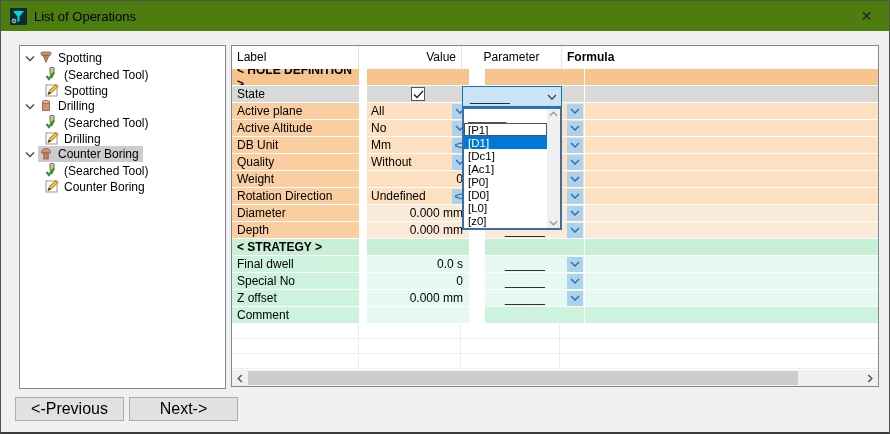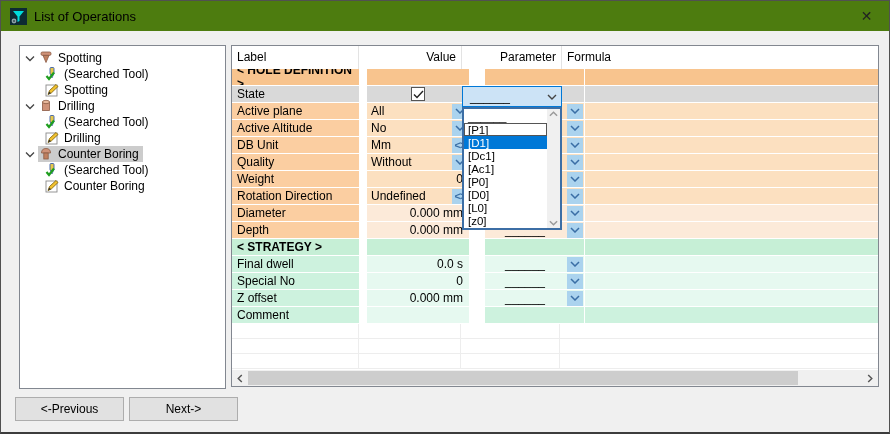--- a/index.html
+++ b/index.html
@@ -11,35 +11,35 @@
   #titlebar { position:absolute; left:0; top:0; right:0; height:30px; background:#4d7c0f;
               display:flex; align-items:center; }
   #titlebar .appicon { width:17px; height:17px; margin-left:9px; }
   #titlebar .title { font-size:13px; color:#000; margin-left:7px; }
   #close { position:absolute; right:0; top:0; width:45px; height:30px; border:none; background:transparent;
            font-size:14px; color:#222; cursor:default; }
 
   
   #tree { position:absolute; left:18px; top:44px; width:207px; height:344px;
           background:#fff; border:1px solid #828790; padding-top:4px; overflow:hidden; }
-  .titem { display:flex; align-items:center; height:16px; font-size:12px; color:#000; white-space:nowrap; }
+  .titem { display:flex; align-items:flex-end; height:16px; font-size:12px; color:#000; white-space:nowrap; }
   .titem .expander { width:16px; height:16px; display:flex; align-items:center; justify-content:center; margin-left:2px; }
   .titem.child { padding-left:24px; }
   .titem .ticon { width:16px; height:16px; margin-right:4px; flex:none; }
   .titem .tsel { display:flex; align-items:center; height:16px; padding-right:4px; }
   .titem.selected .tsel { background:var(--tree_selection); }
 
   
   #grid { position:absolute; left:230px; top:44px; width:648px; height:342px;
           background:#fff; border:1px solid #828790; }
   #gridinner { position:relative; width:646px; height:340px; overflow:hidden; }
   .thead { display:flex; height:23px; background:#fff; font-size:12px; color:#000; }
   .thead .hc { padding:4px 5px 0 5px; border-right:1px solid #e3e3e3; }
   .hc.c0 { width:127px; }  .hc.c1 { width:103px; text-align:right; }
-  .hc.c2 { width:100px; text-align:right; }  .hc.c3 { flex:1; border-right:none; }
+  .hc.c2 { width:100px; text-align:center; }  .hc.c3 { flex:1; border-right:none;font-weight:bold; }
 
   .trow { display:flex; height:17px; font-size:12px; color:#000; }
   .cell { height:16px; margin-bottom:1px; display:flex; align-items:center; position:relative; overflow:hidden; }
   .c-label { width:127px; margin-right:8px; padding-left:5px; }
   .c-value { width:102px; margin-right:16px; }
   .c-param { width:99px; margin-right:1px; }
   .c-formula { flex:1; }
   .trow.section .c-label { font-weight:bold; }
 
   
@@ -84,21 +84,21 @@
 
   
   #hscroll { position:absolute; left:0; bottom:0; width:646px; height:16px; background:#f0f0f0;
              display:flex; align-items:center; }
   #hscroll .arr { width:16px; height:16px; display:flex; align-items:center; justify-content:center; color:#555; }
   #hthumb { position:absolute; left:16px; width:550px; top:1px; height:14px; background:#cdcdcd; }
   #hscroll .arr.right { position:absolute; right:0; }
 
   
   .navbtn { position:absolute; top:396px; width:109px; height:24px; background:#e1e1e1;
-            border:1px solid #adadad; font-size:12px; color:#000; }
+            border:1px solid #adadad; font-size:16px; color:#000; }
   #btn-prev { left:14px; } #btn-next { left:128px; }
 </style>
 </head>
 <body>
 
 <div id="dialog">
 
   <div id="titlebar">
     <svg class="appicon" viewBox="0 0 17 17">
       <rect x="0" y="0" width="17" height="17" fill="#0d2b33"></rect>

